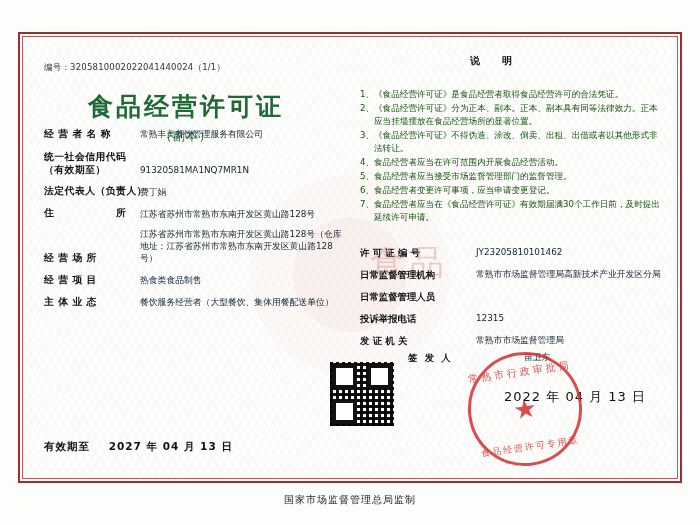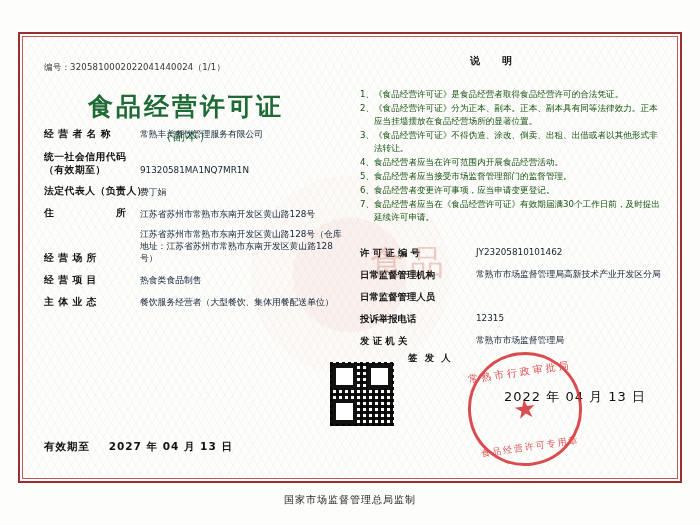--- a/index.html
+++ b/index.html
@@ -405,20 +405,21 @@
       <div class="rvalue">12315</div>
     </div>
     <div class="rrow">
       <div class="rlabel">发 证 机 关</div>
       <div class="rvalue">常熟市市场监督管理局</div>
     </div>
   </div>
 
   <div class="issue-row">
     <div class="rlabel">签 发 人</div>
+    <div class="rvalue">苗卫东</div>
   </div>
 
   <div class="date-row">
     <span>2022</span>
     <span>年</span>
     <span>04</span>
     <span>月</span>
     <span>13</span>
     <span>日</span>
   </div>

